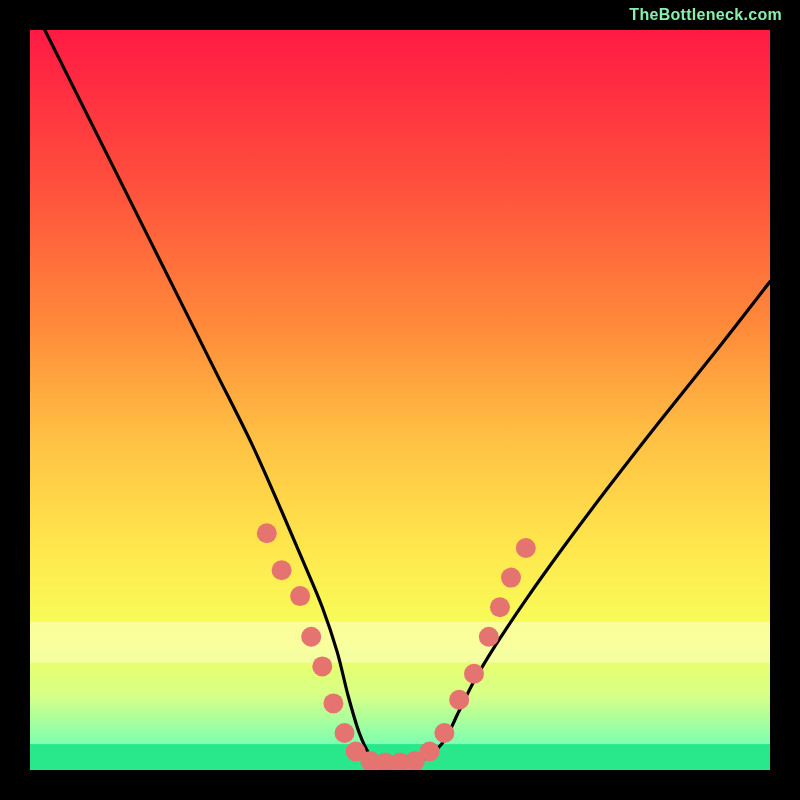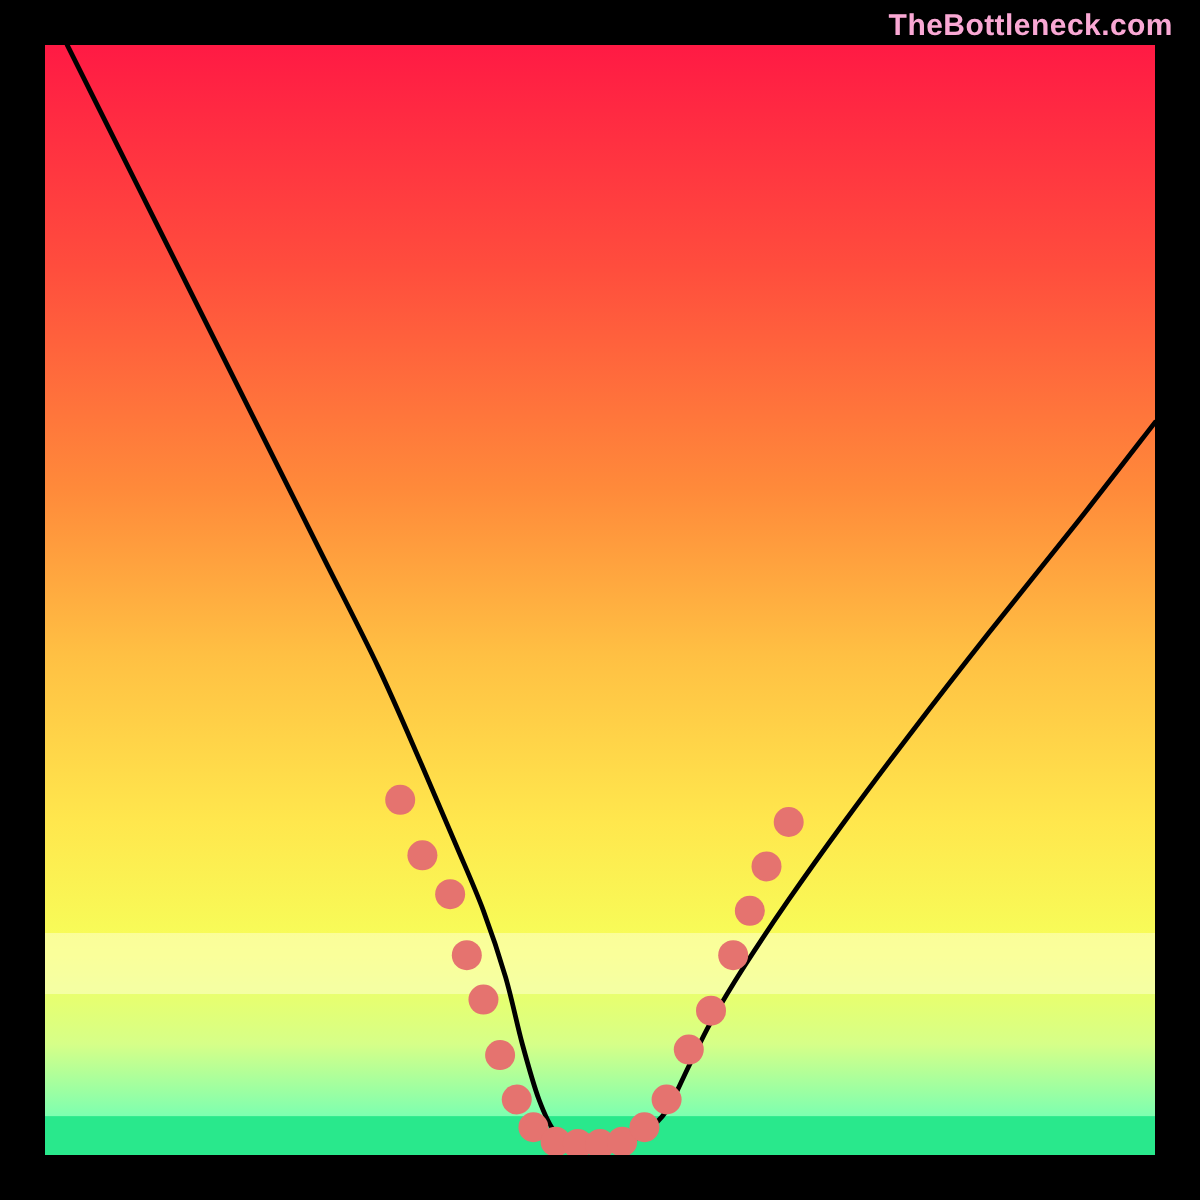--- a/index.html
+++ b/index.html
@@ -15,22 +15,22 @@
     position: absolute;
     left: 0;
     top: 0;
     width: 800px;
     height: 800px;
   }
   .watermark {
     position: absolute;
     top: 6px;
     right: 18px;
-    color: #f9a8d4;
-    font-size: 20px;
+    color: #86efac;
+    font-size: 16px;
     font-weight: 600;
     letter-spacing: 0.3px;
     z-index: 50;
   }
   svg {
     position: absolute;
     left: 0;
     top: 0;
   }
 </style>

